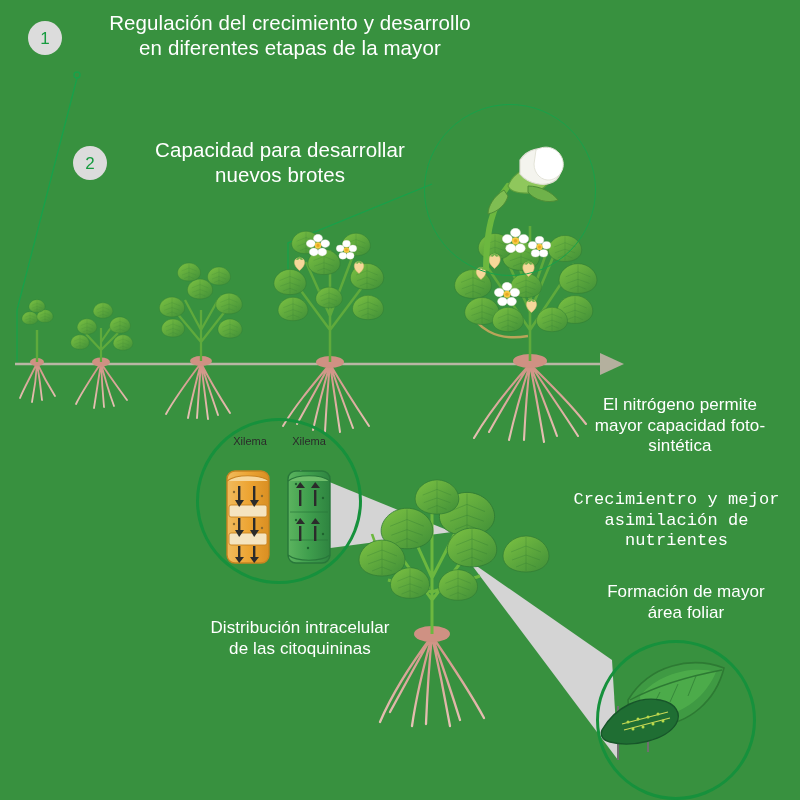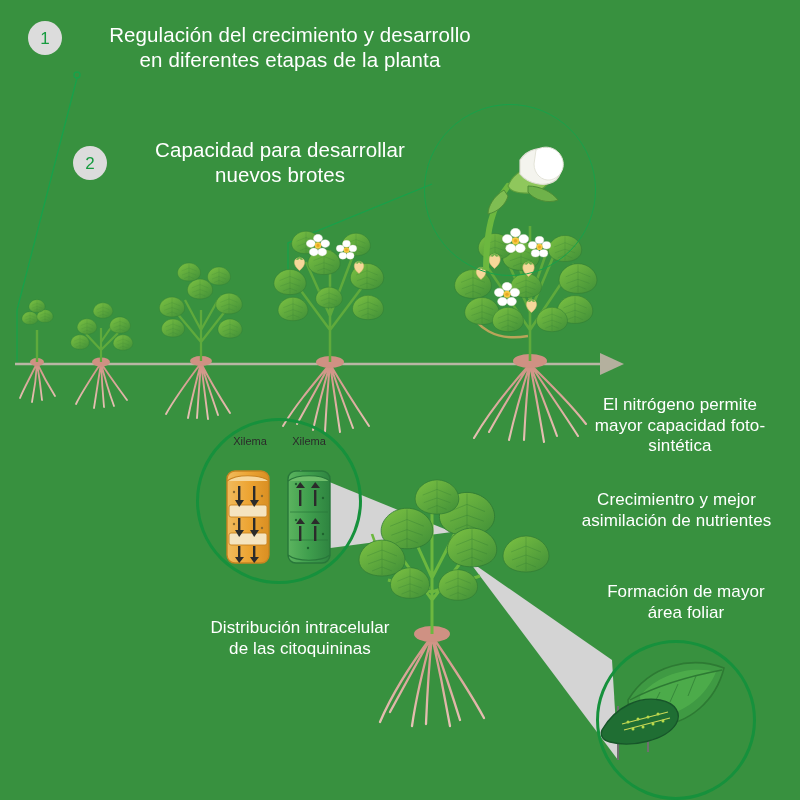--- a/index.html
+++ b/index.html
@@ -7,37 +7,37 @@
     width:800px;height:800px;overflow:hidden;
     font-family:"Liberation Sans", sans-serif;
     background:#38913f;position:relative;
   }
   .stage{position:absolute;inset:0;width:800px;height:800px;}
   .abs{position:absolute;}
   svg.layer{position:absolute;left:0;top:0;width:800px;height:800px;overflow:visible;}
   .txt{color:#ffffff;text-align:center;line-height:1.22;letter-spacing:.1px;}
 
   
-  #title-1{left:60px;top:10px;width:460px;font-size:20.5px;margin-top:12px;}
+  #title-1{left:60px;top:10px;width:460px;font-size:20.5px;}
   #title-2{left:80px;top:137px;width:400px;font-size:20.5px;}
 
   
   .badge{
     width:34px;height:34px;border-radius:50%;
     background:#dcdcdc;color:#169b3f;
     display:flex;align-items:center;justify-content:center;
     font-size:17px;line-height:1;
   }
   #badge-1{left:28px;top:21px;}
   #badge-2{left:73px;top:146px;}
 
   
   .note{font-size:17px;}
   #note-photo{left:565px;top:395px;width:230px;}
-  #note-growth{left:555px;top:490px;width:243px;}
+  #note-growth{left:555px;top:490px;width:243px;font-family:Liberation Mono, monospace;}
   #note-foliar{left:578px;top:563px;width:216px;margin-top:19px;}
   #note-cito{left:175px;top:618px;width:250px;text-align:center;}
 
   
   .mag-ring{border-radius:50%;box-sizing:border-box;}
   #flower-circle{
     left:424px;top:104px;width:172px;height:172px;
     border:1.6px solid #17a24a;background:transparent;
   }
   #vessel-circle{
@@ -362,21 +362,21 @@
 
   <div class="abs badge" id="badge-1">
     <span>1</span>
   </div>
   <div class="abs badge" id="badge-2">
     <span>2</span>
   </div>
 
   <div class="abs txt" id="title-1">
     <div>Regulación del crecimiento y desarrollo</div>
-    <div>en diferentes etapas de la planta</div>
+    <div>en diferentes etapas de la mayor</div>
   </div>
   <div class="abs txt" id="title-2">
     <div>Capacidad para desarrollar</div>
     <div>nuevos brotes</div>
   </div>
 
   <div class="abs txt note" id="note-photo">
     <div>El nitrógeno permite</div>
     <div>mayor capacidad foto-</div>
     <div>sintética</div>

